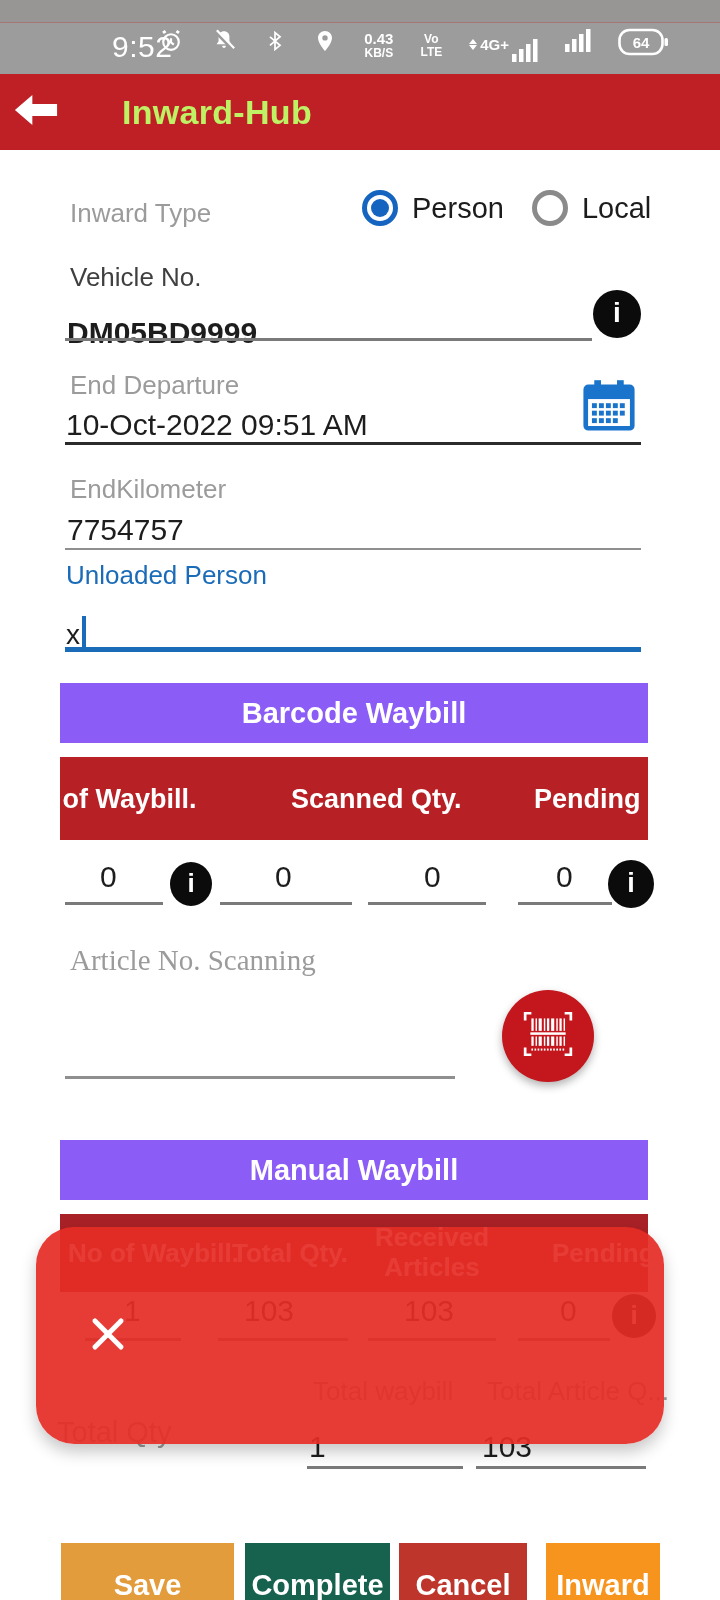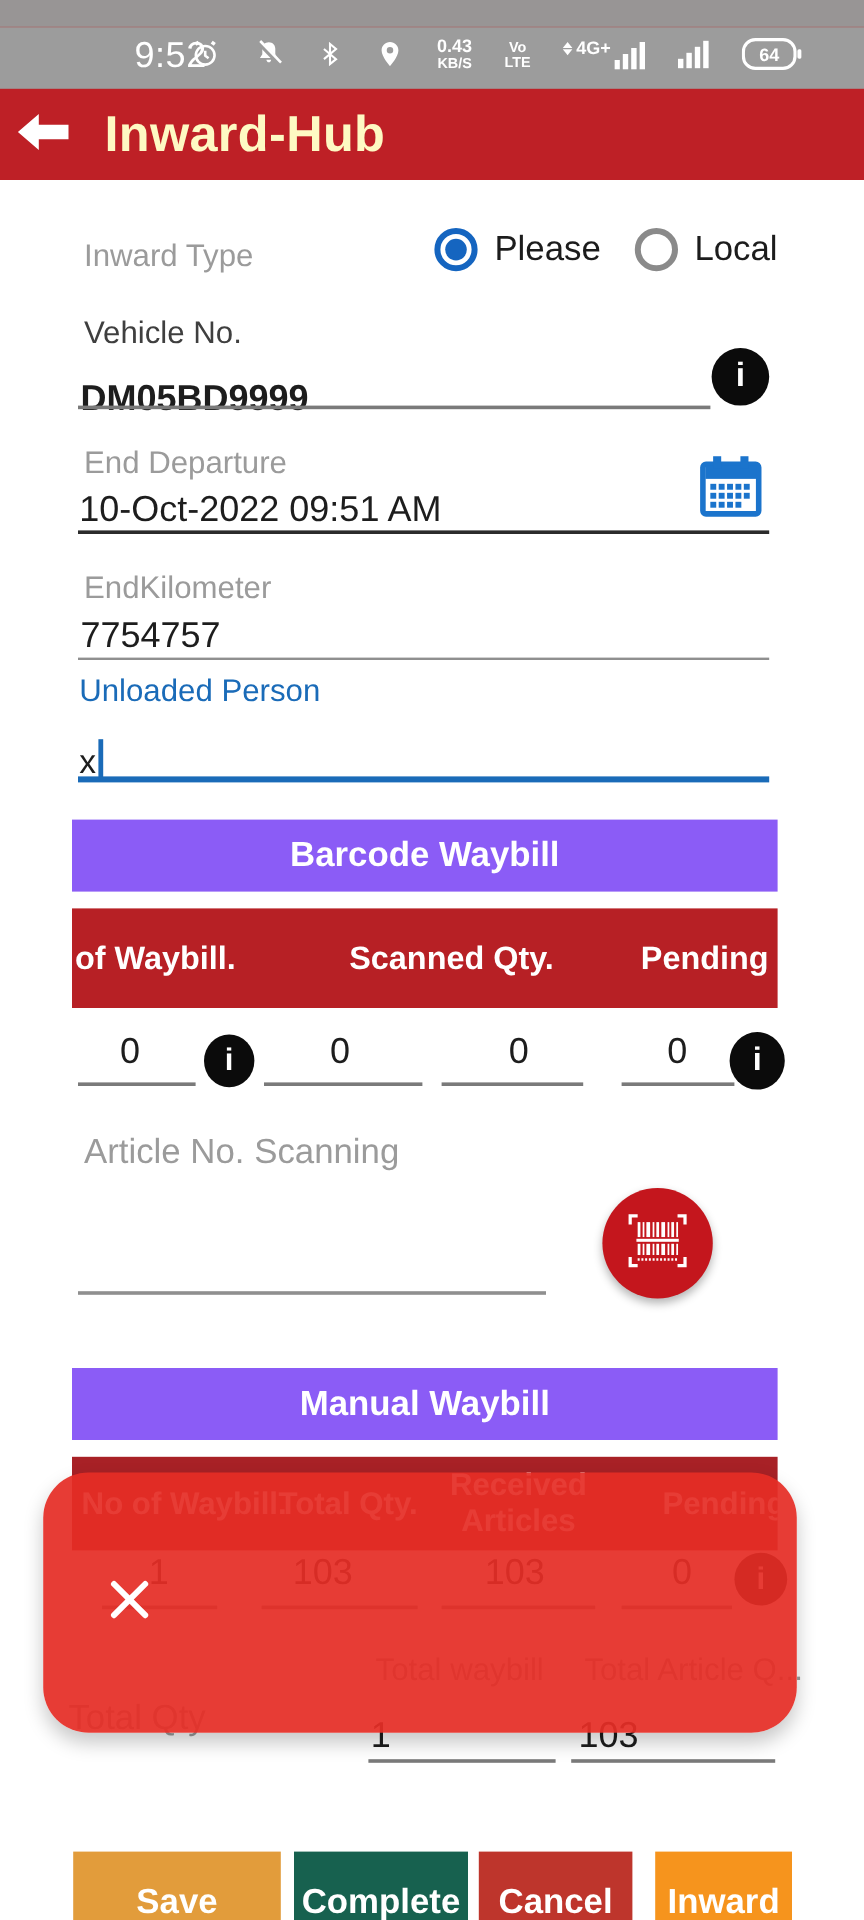--- a/index.html
+++ b/index.html
@@ -6,36 +6,36 @@
   .screen{
     position:relative;width:720px;height:1600px;margin:0 auto;
     background:#ffffff;overflow:hidden;
     font-family:"Liberation Sans","DejaVu Sans",sans-serif;
     -webkit-font-smoothing:antialiased;
   }
   
   .statusbar{position:absolute;left:0;top:0;width:720px;height:88px;background:#9C9C9C;}
   .statusbar .notch-strip{position:absolute;left:0;top:0;width:720px;height:22px;background:rgba(120,100,100,.12);border-bottom:1px solid rgba(190,60,60,.35);}
   .sb-time{position:absolute;left:112px;top:30px;color:#fff;font-size:30px;letter-spacing:.5px;}
-  .sb-icons{position:absolute;right:52px;top:28px;height:34px;display:flex;align-items:center;gap:27px;color:#fff;}
+  .sb-icons{position:absolute;right:52px;top:28px;height:34px;display:flex;gap:27px;color:#fff;}
   .sb-icons svg{display:block;}
   .sb-stack{display:flex;flex-direction:column;align-items:center;justify-content:center;line-height:1;}
   .sb-stack .l1{font-size:15px;font-weight:bold;}
   .sb-stack .l2{font-size:12px;font-weight:bold;margin-top:1px;}
   .volte .l1,.volte .l2{font-size:12px;font-weight:bold;letter-spacing:0;}
   .net4g{display:flex;align-items:flex-end;gap:3px;}
   .net4g .gtxt{font-size:15px;font-weight:bold;line-height:1;margin-bottom:10px;}
   .updown{display:flex;flex-direction:column;gap:1px;margin-bottom:12px;}
   .updown i{display:block;width:0;height:0;border-left:4px solid transparent;border-right:4px solid transparent;}
   .updown i.up{border-bottom:5px solid #fff;}
   .updown i.dn{border-top:5px solid #fff;}
   
   .appbar{position:absolute;left:0;top:74px;width:720px;height:76px;background:#BE2026;display:flex;align-items:center;}
   .appbar .back{width:72px;height:76px;display:flex;align-items:center;justify-content:center;cursor:pointer;}
-  .appbar .title{color:#fef9c3;font-size:42px;font-weight:bold;margin-left:15px;letter-spacing:.3px;}
+  .appbar .title{color:#bef264;font-size:34px;font-weight:bold;margin-left:50px;letter-spacing:.3px;}
   .appbar .hub{color:#fff;font-size:30px;margin-left:42px;}
   
   .lbl{position:absolute;color:#9B9B9B;font-size:26px;}
   .lbl.dark{color:#3F3F3F;}
   .lbl.blue{color:#1A6BB8;}
   .val{position:absolute;color:#1D1D1D;font-size:30px;}
   .uline{position:absolute;height:0;border-bottom:3px solid #7A7A7A;}
   .uline.thin{border-bottom-width:2px;border-bottom-color:#8F8F8F;}
   .uline.dark{border-bottom-color:#2B2B2B;}
   .uline.blue{border-bottom:5px solid #1A6BB8;}
@@ -148,21 +148,21 @@
           <path d="M0.5 9l9.5-8.2v4.9H23.5v6.6H10v4.9z"></path>
         </svg>
       </span>
     </div>
     <div class="title">Inward-Hub</div>
   </div>
 
   <div class="lbl" style="left:70px;top:198px;">Inward Type</div>
   <div class="radio-row">
     <span class="radio sel"></span>
-    <span class="radio-lbl">Please</span>
+    <span class="radio-lbl">Person</span>
     <span class="radio unsel"></span>
     <span class="radio-lbl">Local</span>
   </div>
 
   <div class="lbl dark" style="left:70px;top:262px;">Vehicle No.</div>
   <div class="val" style="left:67px;top:316px;font-weight:bold;">DM05BD9999</div>
   <div class="uline" style="left:65px;top:338px;width:527px;"></div>
   <div class="info" style="left:593px;top:290px;width:48px;height:48px;font-size:28px;">
       <span>i</span>
     </div>
@@ -217,21 +217,21 @@
   <div class="val" style="left:275px;top:860px;">0</div>
   <div class="uline" style="left:220px;top:902px;width:132px;"></div>
   <div class="val" style="left:424px;top:860px;">0</div>
   <div class="uline" style="left:368px;top:902px;width:118px;"></div>
   <div class="val" style="left:556px;top:860px;">0</div>
   <div class="uline" style="left:518px;top:902px;width:94px;"></div>
   <div class="info" style="left:608px;top:860px;width:46px;height:48px;font-size:27px;">
       <span>i</span>
     </div>
 
-  <div class="lbl" style="left:70px;top:944px;font-size:29px;">Article No. Scanning</div>
+  <div class="lbl" style="left:70px;top:944px;font-size:29px;font-family:Liberation Serif, serif;">Article No. Scanning</div>
   <div class="val" style="left:67px;top:1040px;"></div>
   <div class="uline thin" style="left:65px;top:1076px;width:390px;border-bottom-width:3px;"></div>
   <div class="scanbtn">
     <span>
       <svg width="54" height="50" viewBox="0 0 52 48" fill="none">
         <path d="M10 4H4v7M42 4h6v7M10 44H4v-7M42 44h6v-7" stroke="#fff" stroke-width="2.6"></path>
         <g fill="#fff">
           <rect x="10" y="9" width="2.2" height="12"></rect>
             <rect x="14" y="9" width="1.4" height="12"></rect>
             <rect x="17" y="9" width="3" height="12"></rect>

